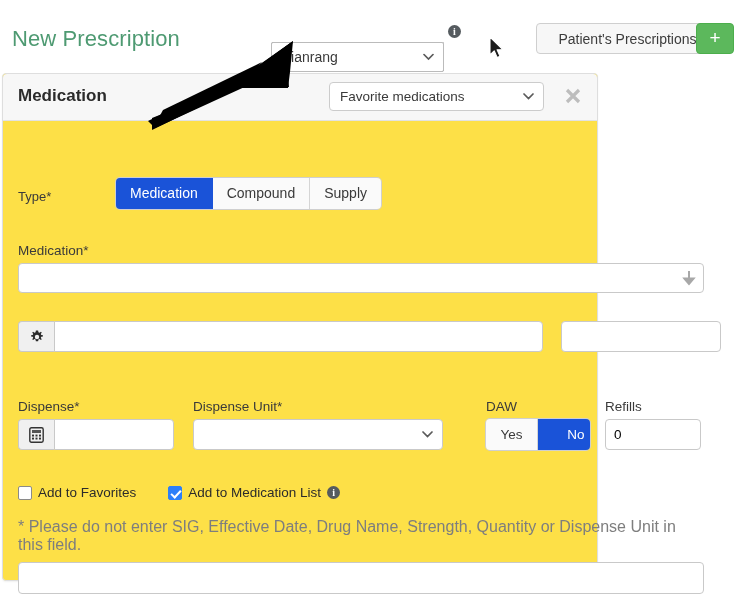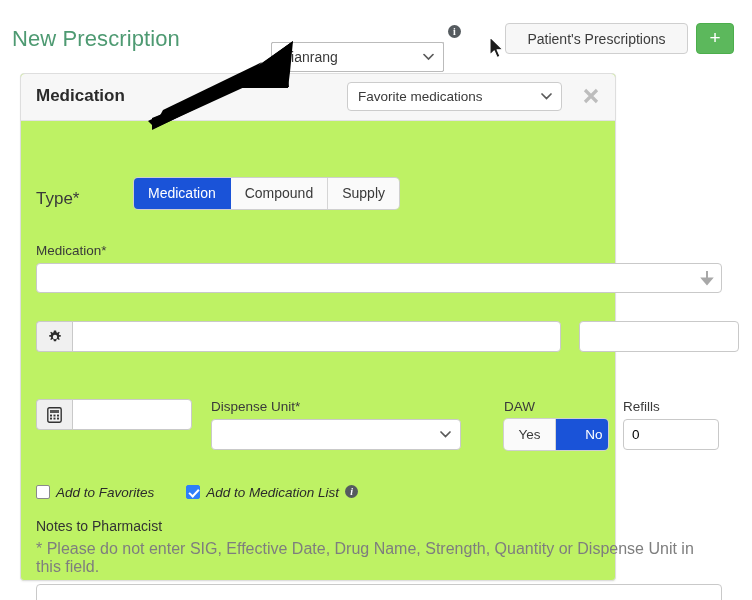--- a/index.html
+++ b/index.html
@@ -71,21 +71,21 @@
     text-align: center;
     font-family: "Liberation Serif", serif;
     vertical-align: middle;
   }
   .info-top {
     position: absolute;
     left: 448px; top: 25px;
   }
   .btn-patient {
     position: absolute;
-    left: 505px; top: 23px;
+    left: 536px; top: 23px;
     width: 183px; height: 31px;
     background: #f7f7f7;
     border: 1px solid #cfcfcf;
     border-radius: 4px;
     font-size: 14px;
     color: #3c3c3c;
     font-family: "Liberation Sans", sans-serif;
     cursor: pointer;
   }
   .btn-plus {
@@ -105,23 +105,23 @@
   .cursor-arrow {
     position: absolute;
     left: 489px; top: 36px;
     width: 16px; height: 24px;
     pointer-events: none;
   }
 
   
   .panel {
     position: absolute;
-    left: 20px; top: 73px;
+    left: 2px; top: 73px;
     width: 596px; height: 508px;
-    background: #bef264;
+    background: #fde047;
     border: 1px solid #dedede;
     border-radius: 4px;
     box-shadow: 0 1px 2px rgba(0,0,0,0.06);
   }
   .panel-head {
     position: relative;
     height: 47px;
     border-bottom: 1px solid #e2e2e2;
     background: #f7f7f7;
     border-radius: 4px 4px 0 0;
@@ -158,21 +158,21 @@
   }
 
   
   .type-row {
     position: absolute;
     left: 0; top: 57px;
     width: 100%; height: 40px;
   }
   .type-label {
     position: absolute; left: 15px; top: 11px;
-    font-size: 17px; color: #3a3a3a;
+    font-size: 13px; color: #3a3a3a;
   }
   .seg-group {
     position: absolute; left: 113px; top: 0;
     height: 31px;
     display: flex;
     border-radius: 4px;
     overflow: hidden;
     box-shadow: 0 0 0 1px #cfcfcf;
   }
   .seg {
@@ -297,21 +297,21 @@
     border: 1px solid #c9c9c9;
     border-radius: 4px;
     background: #ffffff;
     font-size: 13.5px;
     padding: 0 8px;
     font-family: "Liberation Sans", sans-serif;
   }
 
   
   .chk-row { position: absolute; left: 15px; top: 364px; display: flex; align-items: center; }
-  .chk-item { display: flex; align-items: flex-start; margin-right: 26px; font-style: italic; }
+  .chk-item { display: flex; align-items: center; margin-right: 26px; }
   .chk-box {
     width: 14px; height: 14px;
     border: 1px solid #8a8a8a;
     border-radius: 2px;
     background: #ffffff;
     margin-right: 6px;
     cursor: pointer;
     flex: none;
   }
   .chk-box.checked {
@@ -431,20 +431,21 @@
           </div>
           <input class="sig-input" type="text" placeholder="" style="">
         </div>
       </div>
 
       <div class="eff-block">
         <input class="eff-input" type="text" placeholder="" style="">
       </div>
 
       <div class="disp-block">
+        <label class="fld-label">Dispense*</label>
         <div class="disp-row">
           <div class="calc-btn">
             <svg width="15" height="16" viewBox="0 0 15 16">
               <rect x="0.8" y="0.8" width="13.4" height="14.4" rx="1.6" fill="none" stroke="#333" stroke-width="1.4"></rect>
               <rect x="3" y="3" width="9" height="3" fill="#555"></rect>
               <g fill="#333">
                 <rect x="3" y="7.6" width="2" height="1.9"></rect>
                 <rect x="6.5" y="7.6" width="2" height="1.9"></rect>
                 <rect x="10" y="7.6" width="2" height="1.9"></rect>
                 <rect x="3" y="10.6" width="2" height="1.9"></rect>
@@ -488,21 +489,20 @@
           <span class="chk-label">Add to Favorites</span>
         </div>
         <div class="chk-item">
           <div class="chk-box checked"></div>
           <span class="chk-label">Add to Medication List</span>
           <span class="info-dot">i</span>
         </div>
       </div>
 
       <div class="notes-block">
-        <div class="notes-title">Notes to Pharmacist</div>
         <div class="notes-hint">* Please do not enter SIG, Effective Date, Drug Name, Strength, Quantity or Dispense Unit in this field.</div>
         <input class="notes-input" type="text" placeholder="" style="">
       </div>
 
     </div>
   </div>
 
   <svg class="annot" viewBox="0 0 752 600">
     <g>
       <path d="M152 130 L166 114 L268 63 L291 47 L292 42 L238 84 L152 118 Z" fill="#000000"></path>

